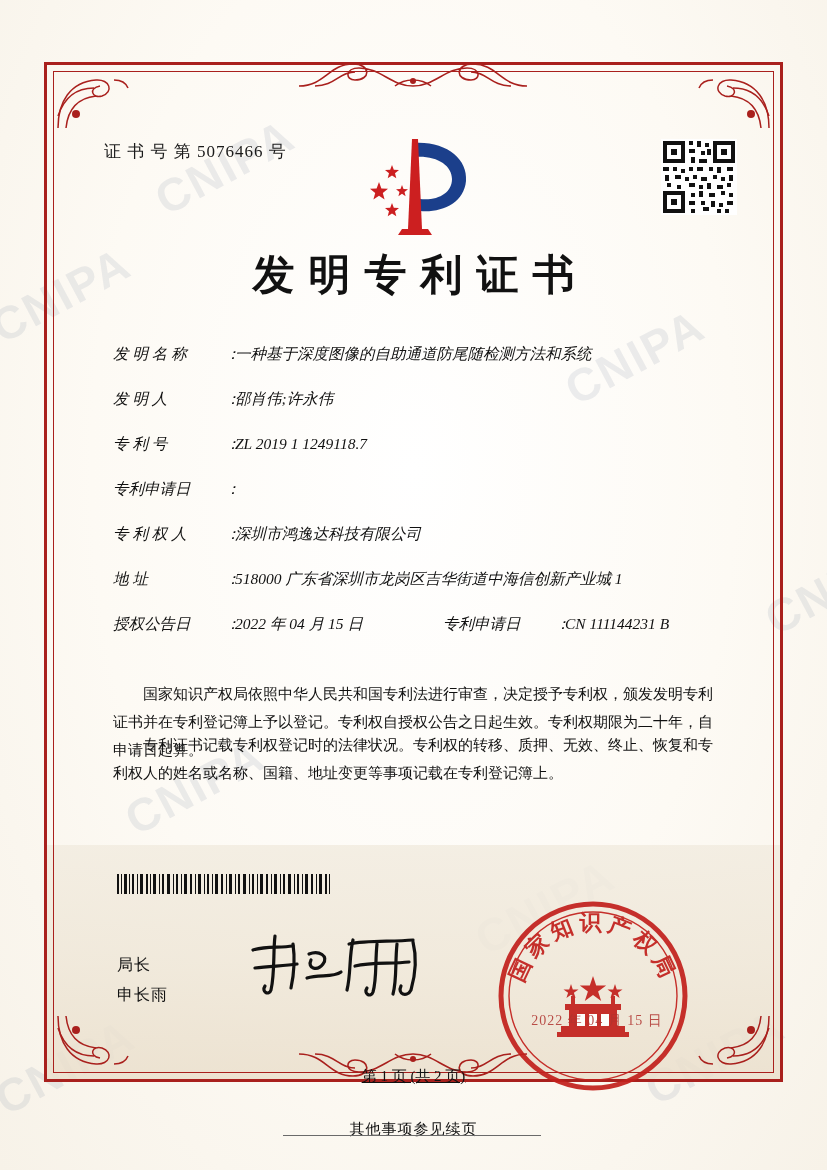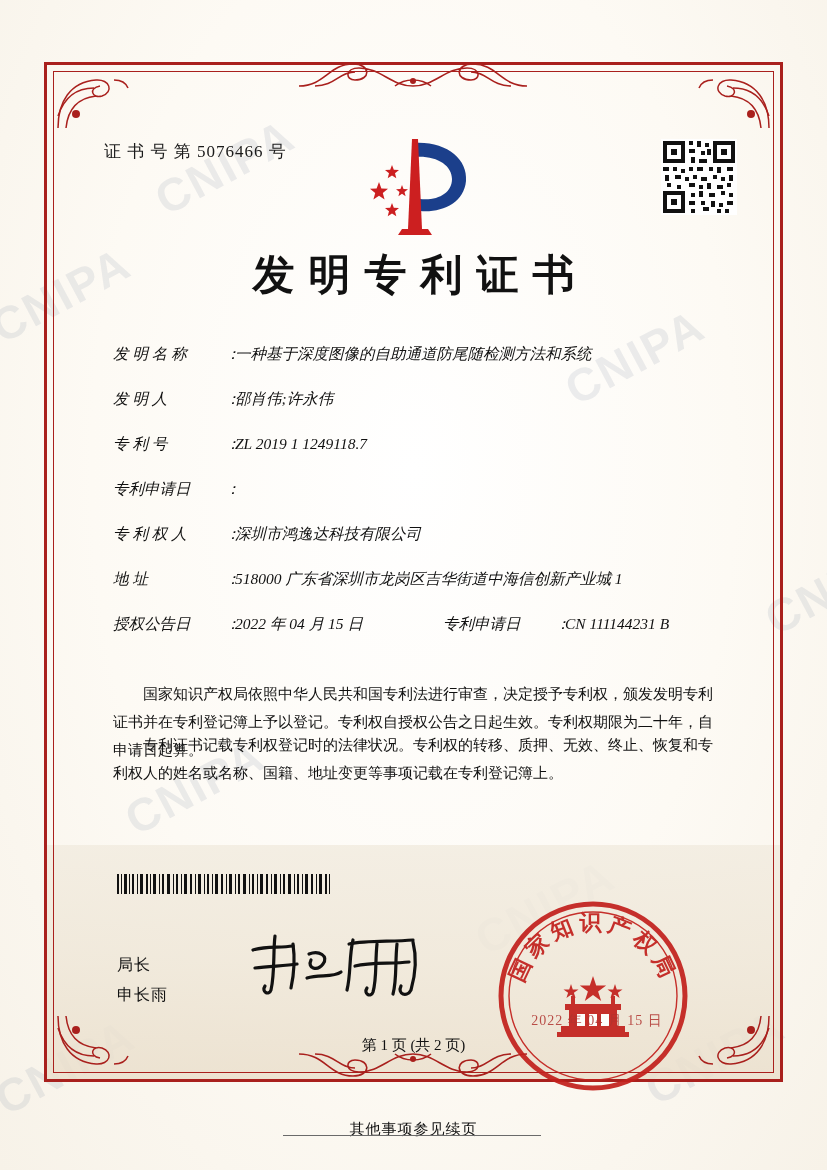--- a/index.html
+++ b/index.html
@@ -208,25 +208,26 @@
     width: 180px;
     text-align: center;
     font-size: 14px;
     color: #b0332f;
     letter-spacing: 1px;
     opacity: 0.85;
   }
 
   .pagenum {
     position: absolute;
-    left: 0; top: 1036px;
+    left: 0; top: 1067px;
     width: 827px;
     text-align: center;
     font-size: 15px;
     color: #111;
+    text-decoration: underline;
   }
   .footnote {
     position: absolute;
     left: 0; top: 1120px;
     width: 827px;
     text-align: center;
     font-size: 15px;
     color: #111;
     letter-spacing: 1px;
   }

